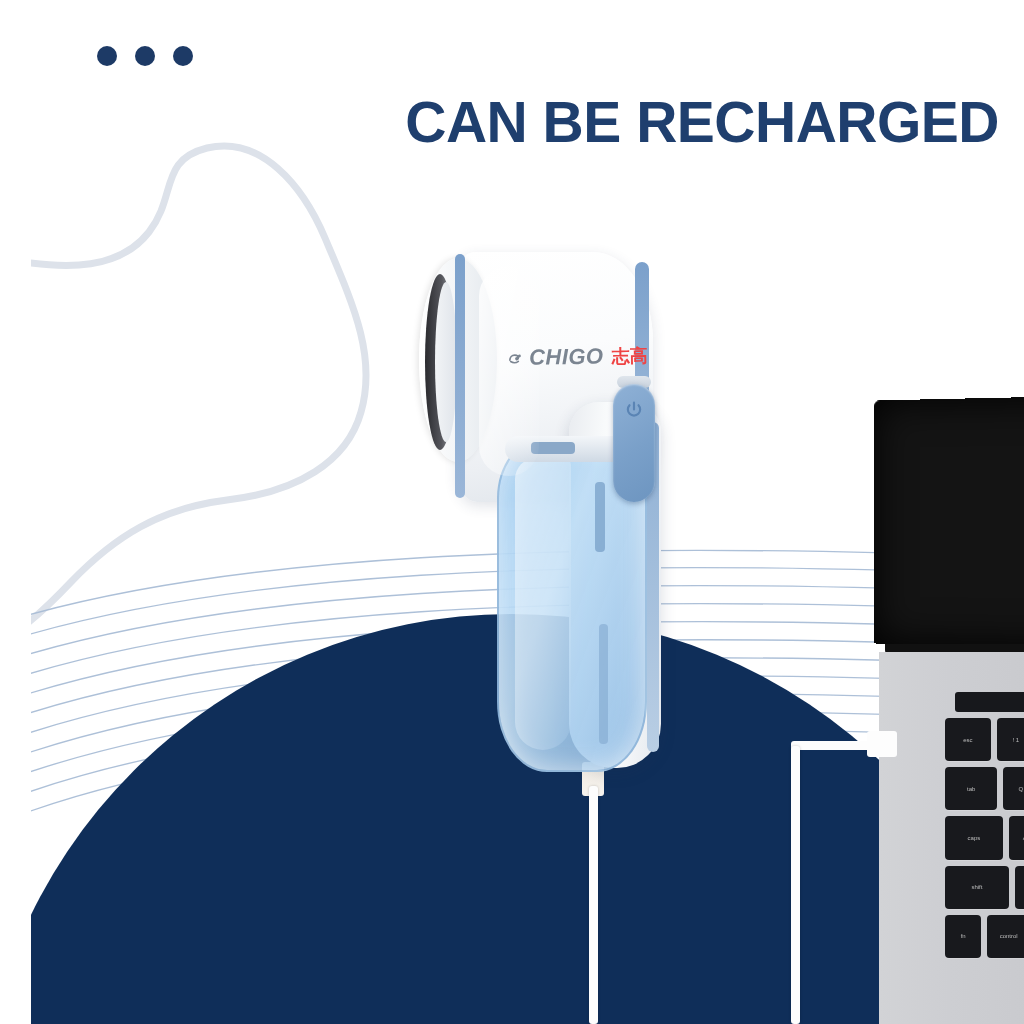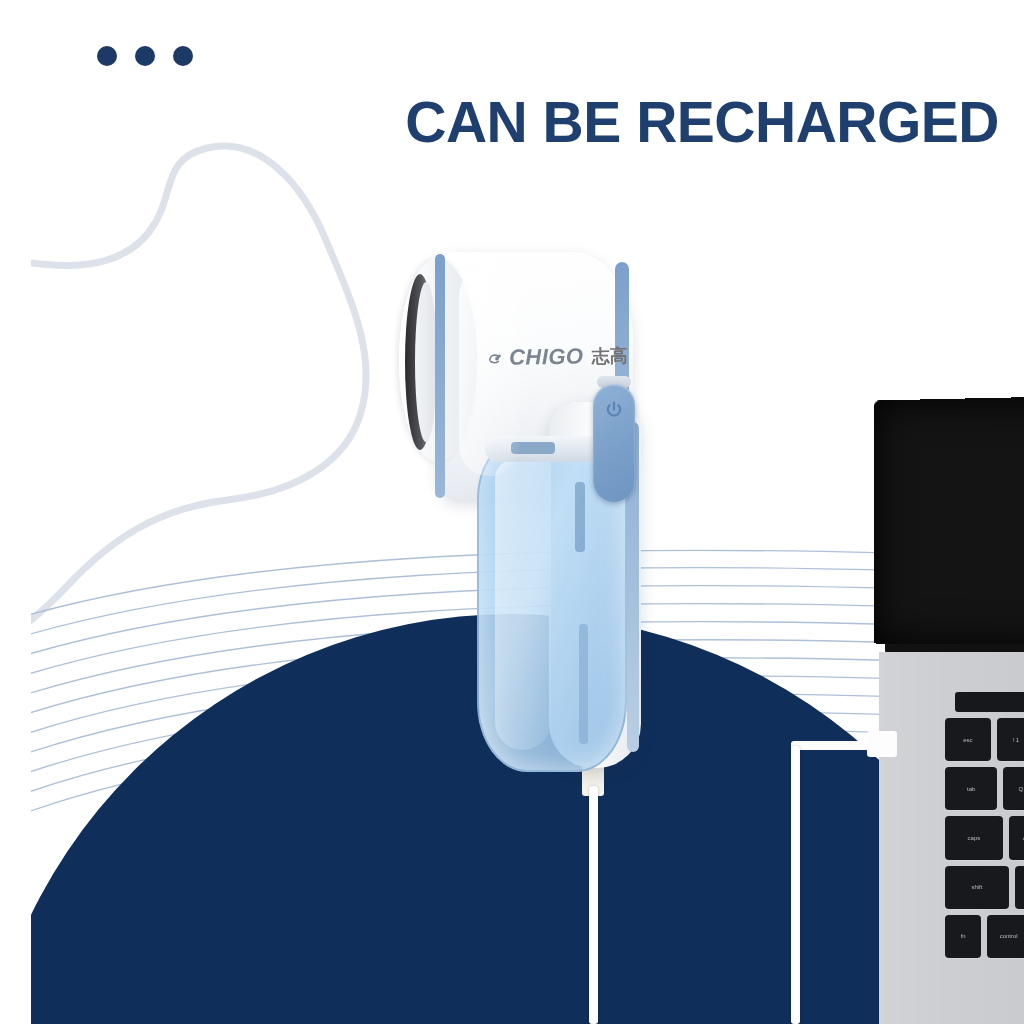--- a/index.html
+++ b/index.html
@@ -66,21 +66,21 @@
   #cable-device{left:558px;top:786px;width:9px;height:238px;border-radius:3px;
     box-shadow:0 0 3px rgba(0,0,0,.20);}
   #cable-device-plug{position:absolute;left:551px;top:762px;width:22px;height:34px;
     background:linear-gradient(180deg,#efe9e0,#f7f4ef);border-radius:3px;}
   #cable-laptop-v{left:760px;top:746px;width:9px;height:278px;border-radius:3px;
     box-shadow:0 0 3px rgba(0,0,0,.20);}
   #cable-laptop-h{left:760px;top:741px;width:88px;height:9px;border-radius:3px;}
   #cable-laptop-conn{position:absolute;left:836px;top:731px;width:30px;height:26px;
     background:#fdfdfd;border-radius:3px;}
   
-  #product{position:absolute;left:340px;top:248px;width:288px;height:552px;}
+  #product{position:absolute;left:360px;top:248px;width:288px;height:552px;}
   #prod-body{
     position:absolute;left:28px;top:4px;width:244px;height:510px;
   }
   .ph{position:absolute;}
   
   #head-outer{
     left:0;top:6px;width:78px;height:204px;border-radius:50%;
     background:linear-gradient(90deg,#ffffff 0%,#f4f6f8 45%,#e3e8ed 100%);
     box-shadow:-2px 0 6px rgba(0,0,0,.10);
   }
@@ -163,21 +163,21 @@
   #logo{
     position:absolute;left:88px;top:92px;display:flex;align-items:center;gap:5px;
     transform:rotate(-1deg);
   }
   #logo .mark{width:17px;height:17px;}
   #logo .word{
     font-size:22px;font-weight:bold;font-style:italic;color:#7b8591;
     letter-spacing:0.5px;font-family:"Liberation Sans",sans-serif;
   }
   #logo .cjk{
-    font-size:18px;font-weight:bold;color:#737373;margin-left:3px;
+    font-size:18px;font-weight:bold;color:#ef4444;margin-left:3px;
     font-family:"DejaVu Sans",sans-serif;
   }
   .sheen{
     position:absolute;left:60px;top:14px;width:60px;height:210px;
     border-radius:40px;background:linear-gradient(100deg,rgba(255,255,255,.85),rgba(255,255,255,0));
     pointer-events:none;
   }
 </style>
 </head>
 <body>

